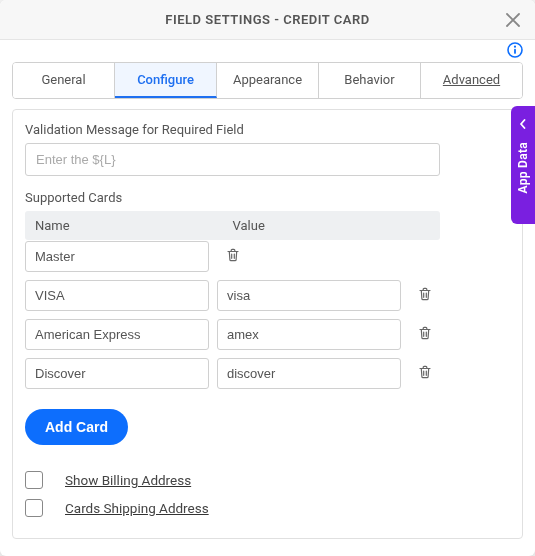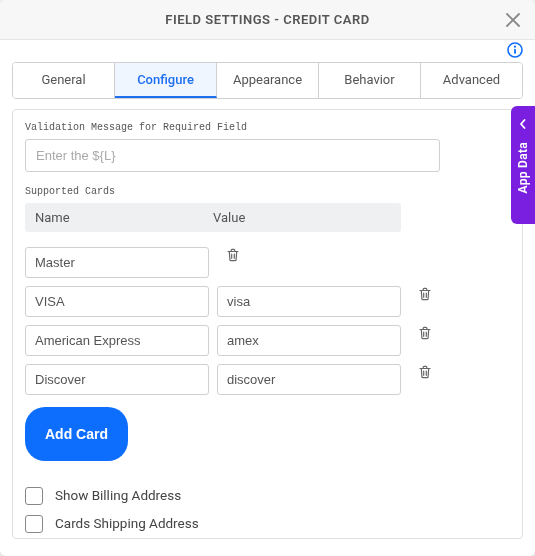--- a/index.html
+++ b/index.html
@@ -72,66 +72,65 @@
   .tab {
     flex: 1;
     text-align: center;
     padding: 9px 6px;
     font-size: 13px;
     cursor: pointer;
     background: #fff;
     color: #555;
     border-right: 1px solid #d0d0d0;
   }
-  .tab:last-child { border-right: none; }
+  .tab:last-child { border-right: none; text-decoration: underline; }
   .tab.active {
     color: #1e6ff0;
     border-bottom: 2px solid #1e6ff0;
     background: #f0f6ff;
     font-weight: 500;
   }
   .panel {
     margin: 10px 12px;
     border: 1px solid #e0e0e0;
     border-radius: 4px;
     padding: 12px;
     height: 430px;
     position: relative;
   }
   .field-label {
-    font-size: 10px;
+    font-size: 13px;
     color: #555;
     margin-bottom: 6px;
-    font-family: Liberation Mono, monospace;
   }
   .text-input {
     width: 100%;
     padding: 8px 10px;
     font-size: 13px;
     border: 1px solid #d0d0d0;
     border-radius: 3px;
     outline: none;
     color: #333;
   }
   .text-input::placeholder { color: #aaa; }
   .section-gap { height: 14px; }
   .cards-header {
     display: flex;
     background: #eef0f2;
     border-radius: 3px;
     padding: 7px 10px;
     font-size: 13px;
     color: #555;
-    margin-bottom: 15px;
-    width: 376px;
+    margin-bottom: 1px;
+    width: 415px;
   }
   .cards-header .col { flex: 1; }
   .card-row {
     display: flex;
-    align-items: flex-start;
+    align-items: center;
     gap: 8px;
     margin-bottom: 8px;
   }
   .card-row .cell {
     flex: 0 0 184px;
   }
   .cell input {
     width: 100%;
     padding: 7px 9px;
     font-size: 13px;
@@ -148,32 +147,33 @@
     justify-content: center;
     cursor: pointer;
     color: #666;
     margin-left: 6px;
   }
   .add-btn {
     background: #0d6efd;
     color: #fff;
     border: none;
     border-radius: 20px;
-    padding: 19px 20px;
+    padding: 10px 20px;
     font-size: 14px;
     font-weight: 600;
     cursor: pointer;
-    margin-top: 4px;
+    margin-top: 12px;
   }
   .checkboxes { margin-top: 26px; }
   .chk-row {
     display: flex;
-    align-items: flex-start;
-    gap: 12px;
+    align-items: center;
+    gap: 22px;
     margin-bottom: 10px;
+    text-decoration: underline;
   }
   .chk {
     width: 18px;
     height: 18px;
     border: 1.5px solid #888;
     border-radius: 3px;
     cursor: pointer;
     flex-shrink: 0;
   }
   .chk-label {

